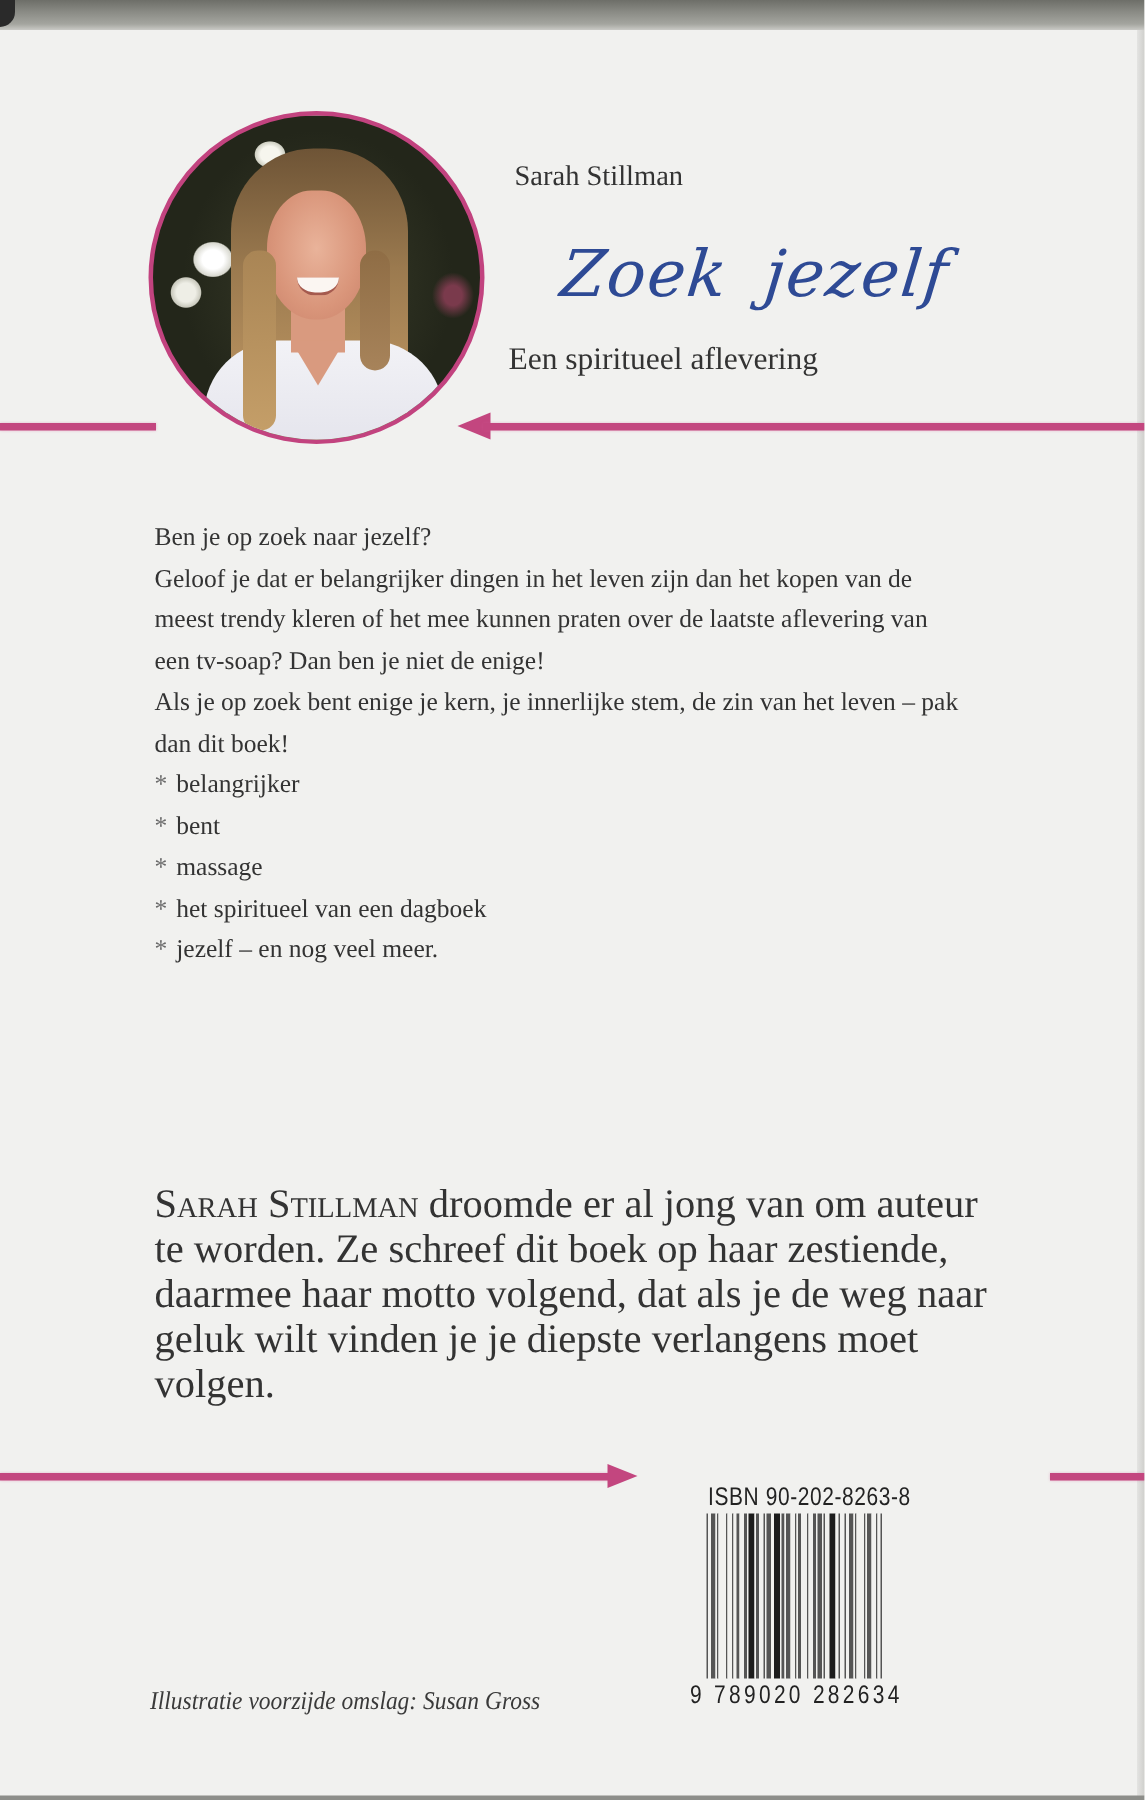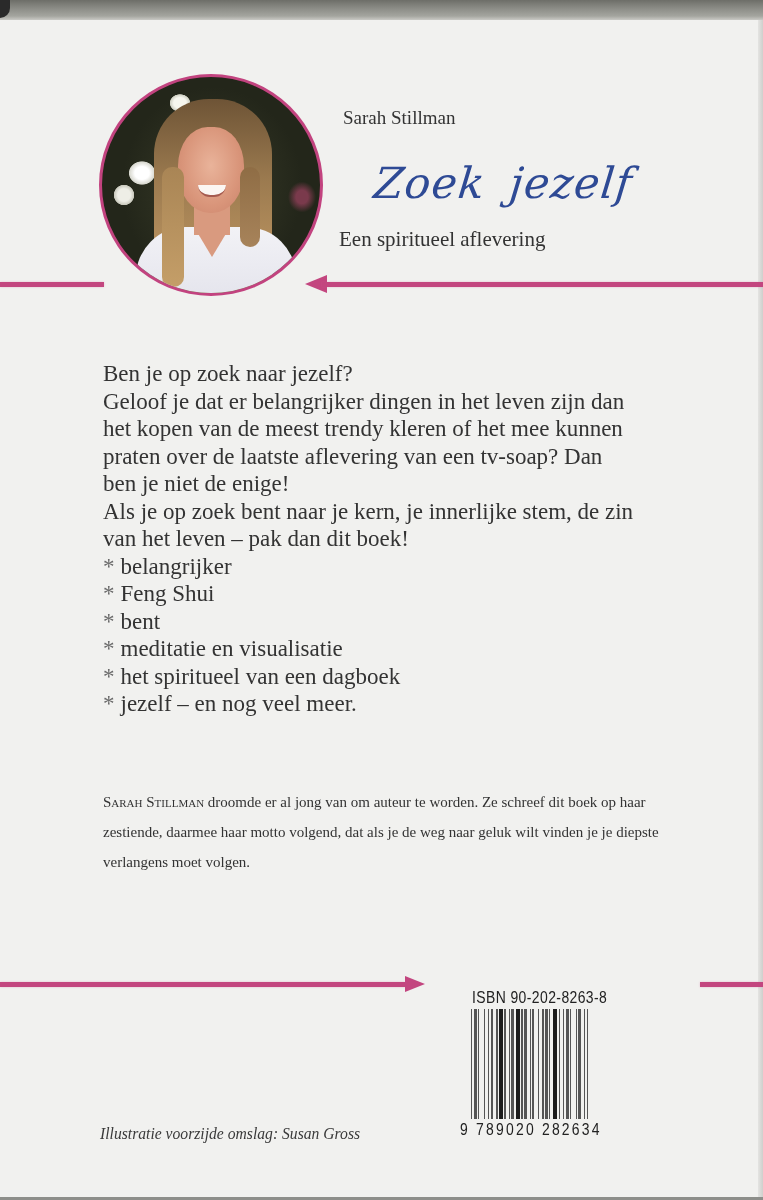--- a/index.html
+++ b/index.html
@@ -106,31 +106,31 @@
     }
     .arrow-right-head {
       position: absolute; width: 0; height: 0;
       border-top: 8px solid transparent; border-bottom: 8px solid transparent;
       border-left: 20px solid #c3467f;
     }
 
     
     .blurb {
       position: absolute; left: 103px; top: 344px; width: 560px;
-      font-size: 23px; line-height: 27.5px; color: #333; margin-top: 16px;
+      font-size: 17px; line-height: 27.5px; color: #333;
     }
     .blurb p { margin: 0; }
     .blurb .em { font-style: italic; }
     .topics { list-style: none; margin: 0; padding: 0; }
     .topics li { margin: 0; }
     .topics .star { color: #6a6a6a; margin-right: 6px; }
 
     .bio {
       position: absolute; left: 103px; top: 787px; width: 560px;
-      font-size: 15px; line-height: 30px; color: #333;
+      font-size: 27px; line-height: 30px; color: #333;
     }
     .bio .sc { font-variant: small-caps; }
 
     
     .isbn-label {
       position: absolute; left: 472px; top: 988px;
       font-family: "Liberation Sans", "DejaVu Sans", sans-serif;
       font-size: 17px; color: #222; transform: scaleX(0.82); transform-origin: left top;
       letter-spacing: 0.5px;
     }
@@ -176,26 +176,25 @@
 <div class="title">Zoek jezelf</div>
 <div class="subtitle">Een spiritueel aflevering</div>
 
 <div class="rule" style="left:0; top:282px; width:104px;"></div>
 <div class="arrow-left-head" style="left:305px; top:275px;"></div>
 <div class="rule" style="left:322px; top:282px; width:441px;"></div>
 
 <div class="blurb">
   <p>Ben je op zoek naar jezelf?</p>
   <p style="width:530px;">Geloof je dat er belangrijker dingen in het leven zijn dan het kopen van de meest trendy kleren of het mee kunnen praten over de laatste aflevering van een tv-soap? Dan ben je niet de enige!</p>
-  <p style="width:540px;">Als je op zoek bent naar je kern, je innerlijke stem, de zin van het leven – pak dan dit boek!</p>
+  <p style="width:540px;">Als je op zoek bent enige je kern, je innerlijke stem, de zin van het leven – pak dan dit boek!</p>
   <ul class="topics">
     <li><span class="star">*</span><span>belangrijker</span></li>
-    <li><span class="star">*</span><span>Feng Shui</span></li>
     <li><span class="star">*</span><span>bent</span></li>
-    <li><span class="star">*</span><span>meditatie en visualisatie</span></li>
+    <li><span class="star">*</span><span>massage</span></li>
     <li><span class="star">*</span><span>het spiritueel van een dagboek</span></li>
     <li><span class="star">*</span><span>jezelf – en nog veel meer.</span></li>
   </ul>
 </div>
 
 <div class="bio">
   <span class="sc">Sarah Stillman</span><span> droomde er al jong van om auteur te worden. Ze schreef dit boek op haar zestiende, daarmee haar motto volgend, dat als je de weg naar geluk wilt vinden je je diepste verlangens moet volgen.</span>
 </div>
 
 <div class="rule" style="left:0; top:982px; width:408px;"></div>

